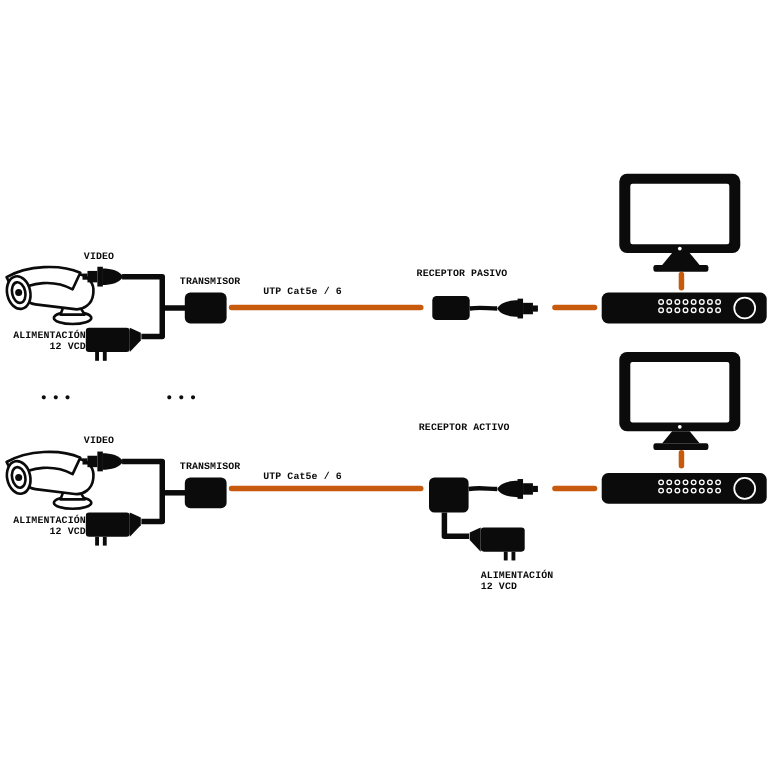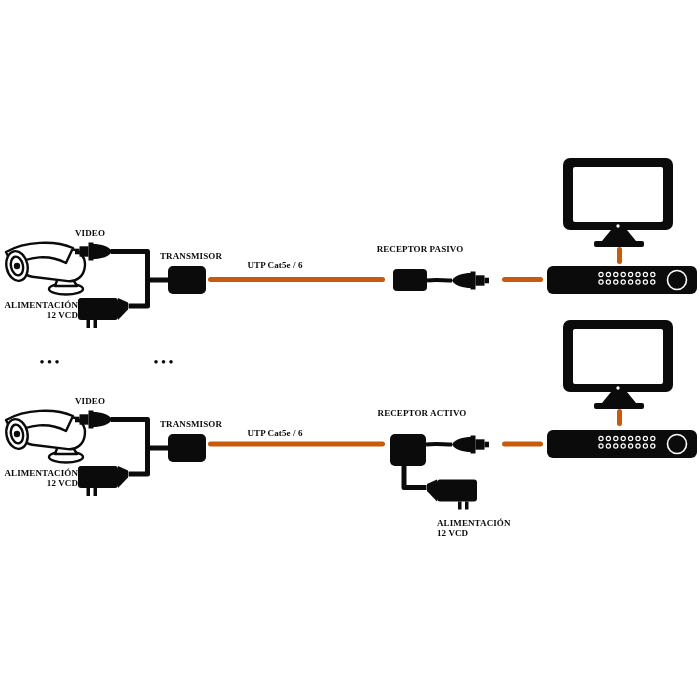--- a/index.html
+++ b/index.html
@@ -1,18 +1,18 @@
 <!DOCTYPE html>
 <html style="--ink: #0b0b0b; --orange: #c75a0d; --bg: #ffffff;"><head>
 <meta charset="utf-8">
 <style>
   :root{ --ink:#0b0b0b; --orange:#c75a0d; --bg:#ffffff; }
   html,body{margin:0;padding:0;background:#fff;}
   .canvas{position:relative;width:700px;height:700px;background:var(--bg);overflow:hidden;
-          font-family:Liberation Serif, serif;}
+          font-family:Liberation Mono, monospace;}
   .canvas > svg{position:absolute;left:0;top:0;}
   .ink{fill:var(--ink);}
   .wire{stroke:var(--ink);stroke-width:5;fill:none;stroke-linejoin:round;}
   .cable{stroke:var(--ink);stroke-width:4;fill:none;}
   .orange{fill:var(--orange);}
   .led{fill:none;stroke:#ffffff;stroke-width:1.2;}
   .knob{fill:none;stroke:#ffffff;stroke-width:1.6;}
   .cam-line{stroke:var(--ink);stroke-width:2.4;fill:#ffffff;stroke-linejoin:round;}
   .lbl{position:absolute;font-weight:bold;font-size:9px;line-height:9.5px;color:var(--ink);
        text-align:center;white-space:nowrap;letter-spacing:.1px;}
@@ -153,21 +153,21 @@
     <div>ALIMENTACIÓN</div>
     <div>12 VCD</div>
   </div>
 
   <div class="dots" style="left:36px;top:355px;width:30px">•••</div>
   <div class="dots" style="left:150px;top:355px;width:30px">•••</div>
 
   <div class="lbl" style="left:58px;top:397px;width:64px">VIDEO</div>
   <div class="lbl" style="left:156px;top:420px;width:70px">TRANSMISOR</div>
   <div class="lbl" style="left:225px;top:429px;width:100px">UTP Cat5e / 6</div>
-  <div class="lbl" style="left:352px;top:409px;width:140px">RECEPTOR ACTIVO</div>
+  <div class="lbl" style="left:352px;top:385px;width:140px">RECEPTOR ACTIVO</div>
   <div class="lbl right" style="left:0px;top:469px;width:78px">
     <div>ALIMENTACIÓN</div>
     <div>12 VCD</div>
   </div>
   <div class="lbl left" style="left:437px;top:519px;width:110px">
     <div>ALIMENTACIÓN</div>
     <div>12 VCD</div>
   </div>
 
 </div>

